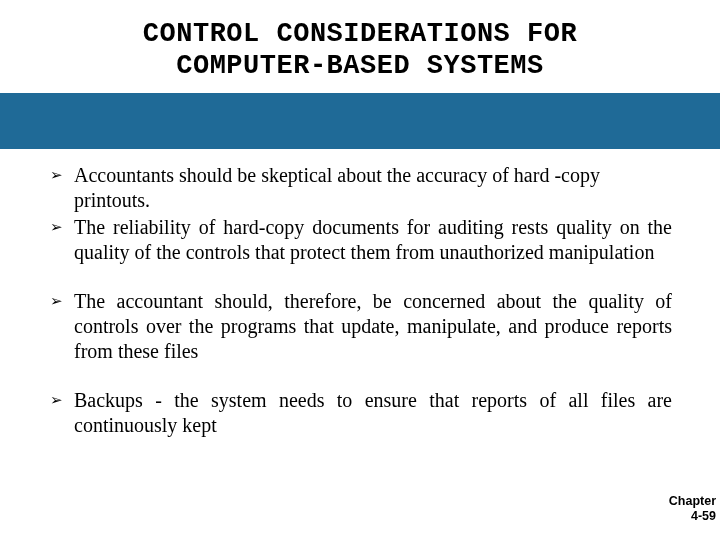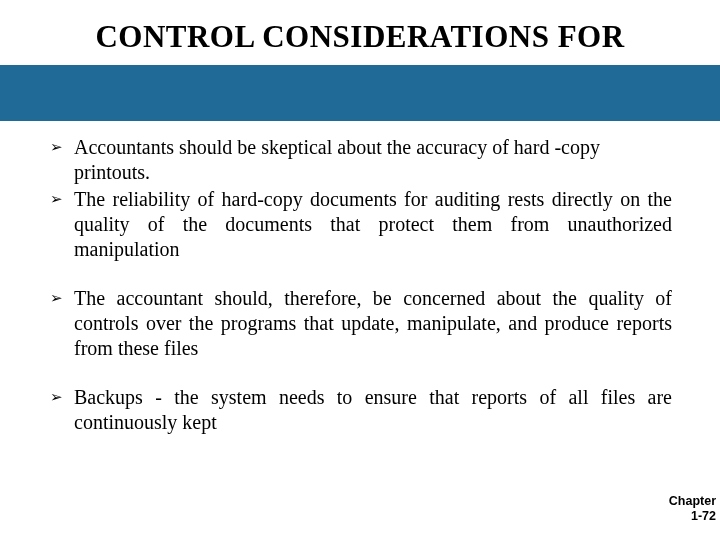--- a/index.html
+++ b/index.html
@@ -9,23 +9,23 @@
     background: #ffffff;
     font-family: "Times New Roman", Times, serif;
     position: relative;
     overflow: hidden;
   }
   .title-block {
     padding: 18px 40px 10px 40px;
     text-align: center;
   }
   .title-block h1 {
-    font-family: Liberation Serif, serif;
+    font-family: Liberation Mono, monospace;
     font-weight: 700;
-    font-size: 31px;
+    font-size: 27px;
     line-height: 1.2;
     color: #000;
     letter-spacing: 0.5px;
   }
   .blue-bar {
     width: 100%;
     height: 56px;
   }
   .content {
     padding: 14px 48px 0 48px;
@@ -73,48 +73,49 @@
     color: #000;
     line-height: 1.2;
   }
 </style>
 </head>
 <body>
 
 <div class="title-block">
   <h1>
     <span>CONTROL CONSIDERATIONS FOR</span><br>
+    <span>COMPUTER-BASED SYSTEMS</span>
   </h1>
 </div>
 
 <div class="blue-bar" style="background:#1F6A97;"></div>
 
 <div class="content">
 
   <div class="bullet-row">
     <div class="bullet-marker">➢</div>
     <div class="bullet-text">Accountants should be skeptical about the accuracy of hard -copy printouts.</div>
   </div>
 
   <div class="bullet-row">
     <div class="bullet-marker">➢</div>
-    <div class="bullet-text justify">The reliability of hard-copy documents for auditing rests directly on the quality of the documents that protect them from unauthorized manipulation</div>
+    <div class="bullet-text justify">The reliability of hard-copy documents for auditing rests quality on the quality of the controls that protect them from unauthorized manipulation</div>
   </div>
 
   <div class="gap"></div>
 
   <div class="bullet-row">
     <div class="bullet-marker">➢</div>
     <div class="bullet-text justify">The accountant should, therefore, be concerned about the quality of controls over the programs that update, manipulate, and produce reports from these files</div>
   </div>
 
   <div class="gap"></div>
 
   <div class="bullet-row">
     <div class="bullet-marker">➢</div>
     <div class="bullet-text justify">Backups - the system needs to ensure that reports of all files are continuously kept</div>
   </div>
 </div>
 
 <div class="footer">
   <span>Chapter</span><br>
-  <span>1-72</span>
+  <span>4-59</span>
 </div>
 
 </body></html>

